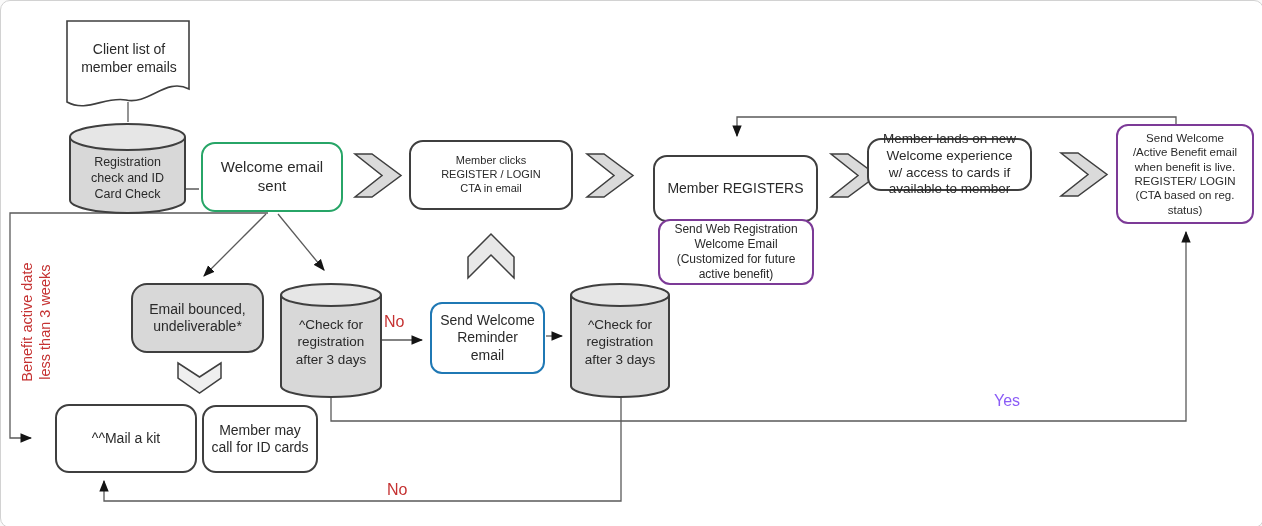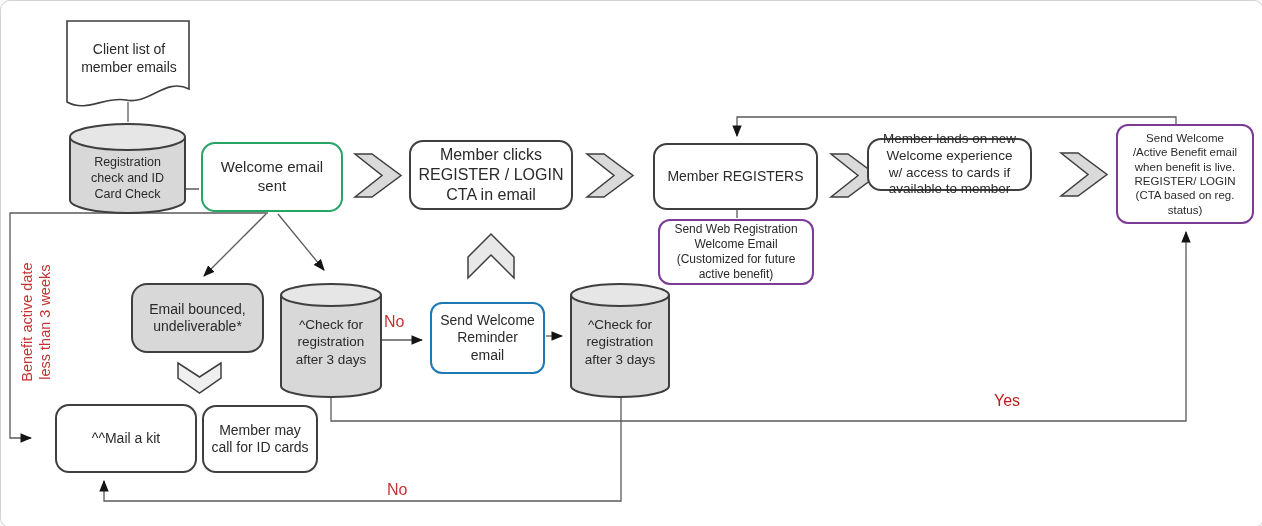--- a/index.html
+++ b/index.html
@@ -17,21 +17,21 @@
   .gray{background:#D8D8D8;}
   .green-border{border-color:#27A567;}
   .purple-border{border-color:#7C3A97;border-radius:12px;}
   .blue-border{border-color:#1F78B4;border-radius:12px;}
   .cyl-label{
     position:absolute;display:flex;align-items:center;justify-content:center;
     text-align:center;white-space:pre-line;line-height:1.3;
   }
   .edge-label{position:absolute;font-size:16px;white-space:pre-line;}
   .red-text{color:#C53232;}
-  .green-text{color:#b91c1c;}
+  .green-text{color:#8b5cf6;}
   .note-rotated{
     position:absolute;left:-40px;top:303px;width:150px;text-align:center;
     transform:rotate(-90deg);transform-origin:center center;
     font-size:14.5px;line-height:1.25;white-space:pre-line;
   }
 </style>
 </head>
 <body>
 
 <div class="canvas">
@@ -87,25 +87,25 @@
   <div class="cyl-label" style="left:70px;top:28px;width:116px;height:58px;font-size:14px;">Client list of
 member emails</div>
 
   <div class="cyl-label" style="left:76px;top:148px;width:101px;height:58px;font-size:12.5px;">Registration
 check and ID
 Card Check</div>
 
   <div class="box green-border" style="left:200px;top:141px;width:142px;height:70px;font-size:15px;">Welcome email
 sent</div>
 
-  <div class="box" style="left:408px;top:139px;width:164px;height:70px;font-size:16px;">Member clicks
+  <div class="box" style="left:408px;top:139px;width:164px;height:70px;font-size:11px;">Member clicks
 REGISTER / LOGIN
 CTA in email</div>
 
-  <div class="box" style="left:652px;top:142px;width:165px;height:67px;font-size:14px;">Member REGISTERS</div>
+  <div class="box" style="left:652px;top:154px;width:165px;height:67px;font-size:14px;">Member REGISTERS</div>
 
   <div class="box purple-border" style="left:657px;top:218px;width:156px;height:66px;font-size:12px;">Send Web Registration
 Welcome Email
 (Customized for future
 active benefit)</div>
 
   <div class="box" style="left:860px;top:137px;width:165px;height:53px;font-size:13.5px;margin-left:6px;">Member lands on new
 Welcome experience
 w/ access to cards if
 available to member</div>

